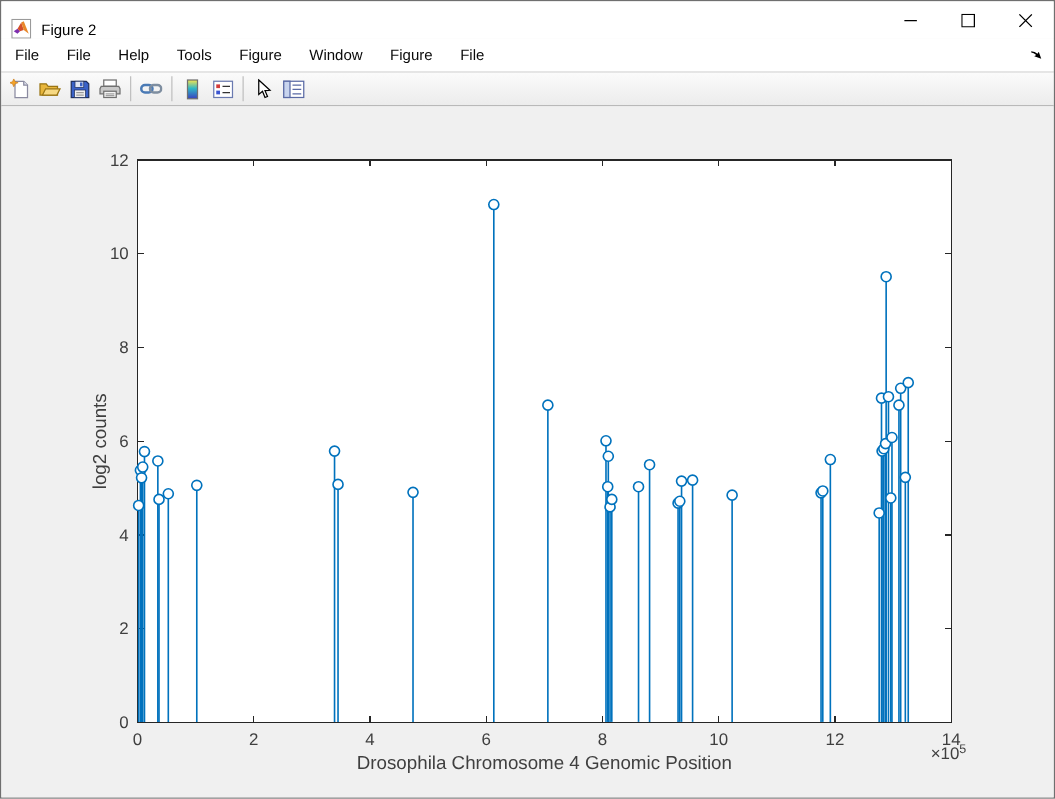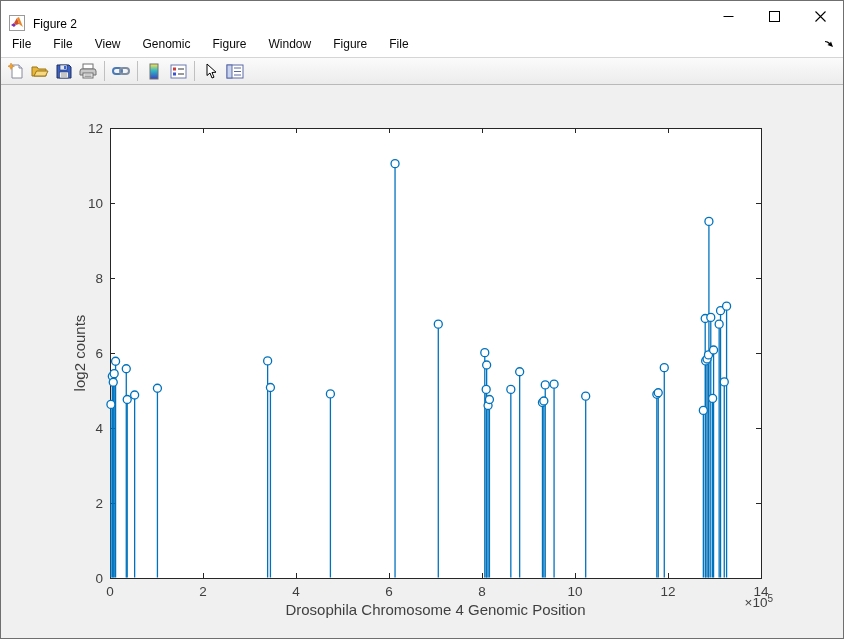--- a/index.html
+++ b/index.html
@@ -72,22 +72,22 @@
         <svg width="11" height="11" viewBox="0 0 11 11">
             <path d="M0.5,0.5 L10.5,10.5 M10.5,0.5 L0.5,10.5" stroke="#000" stroke-width="1.1" fill="none"></path>
           </svg>
       </div>
     </div>
   </div>
 
   <div class="menubar">
     <span class="menu-item">File</span>
     <span class="menu-item">File</span>
-    <span class="menu-item">View</span>
-    <span class="menu-item">Genomic</span>
+    <span class="menu-item">Help</span>
+    <span class="menu-item">Tools</span>
     <span class="menu-item">Figure</span>
     <span class="menu-item">Window</span>
     <span class="menu-item">Figure</span>
     <span class="menu-item">File</span>
     <span class="dock-arrow">
       <svg width="10" height="10" viewBox="0 0 10 10">
           <path d="M1,3 Q4,3 6,5 L7,3.4 L9,9 L3.4,7 L5,6 Q3,4 1,4 Z" fill="#000"></path>
         </svg>
     </span>
   </div>

